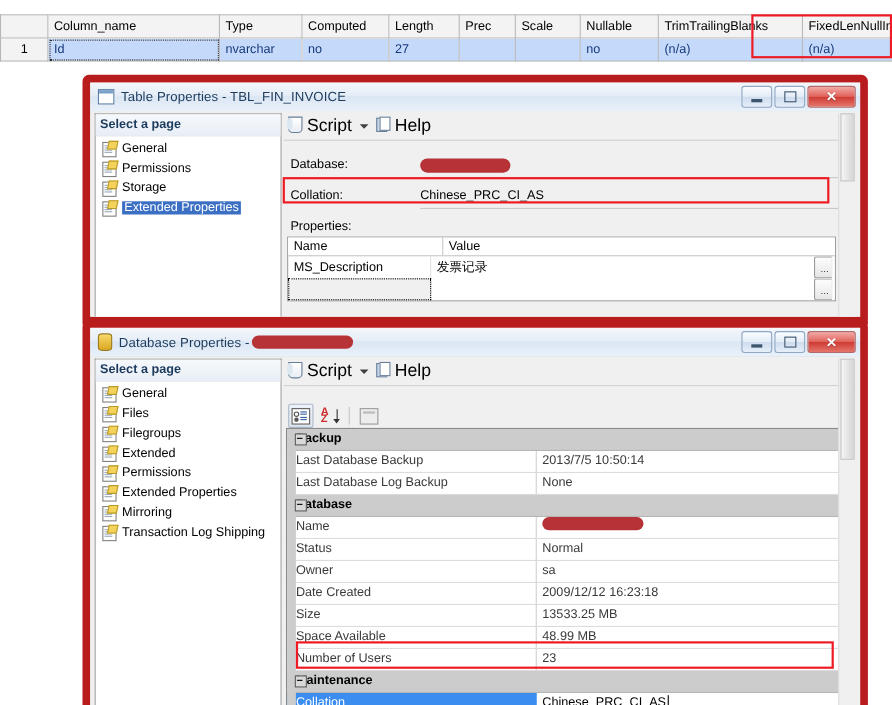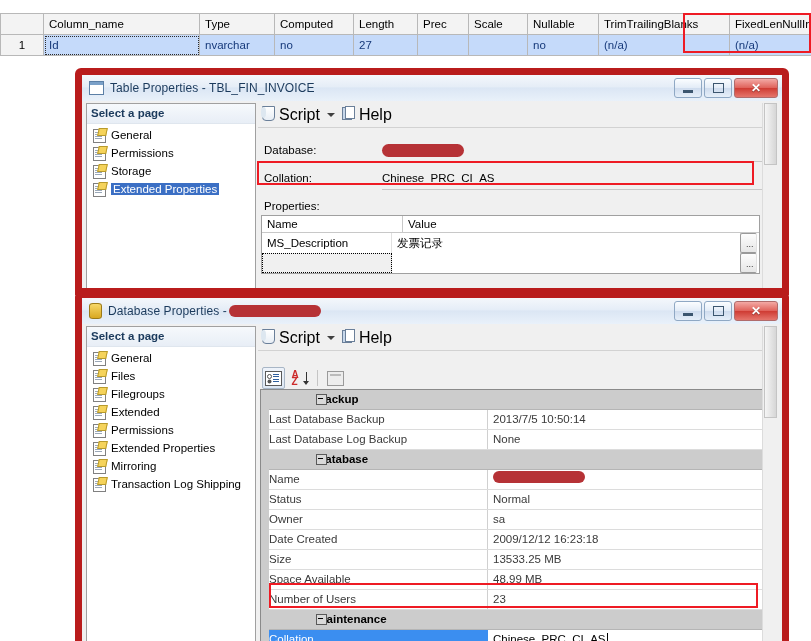--- a/index.html
+++ b/index.html
@@ -427,21 +427,20 @@
     padding-left: 8px;
     box-sizing: border-box;
     border-right: 1px solid #d0d0d0;
     height: 19px; line-height: 18px;
     color: #3a3a3a;
   }
   .pgrow.cat .lbl {
     border-right: none;
     color: #000;
     position: relative;
-    margin-left: 48px;
   }
   .pgrow .val {
     flex: 1;
     padding-left: 5px;
     color: #3a3a3a;
     height: 19px; line-height: 18px;
   }
   .expander {
     position: absolute;
     left: 7px; top: 4px;

